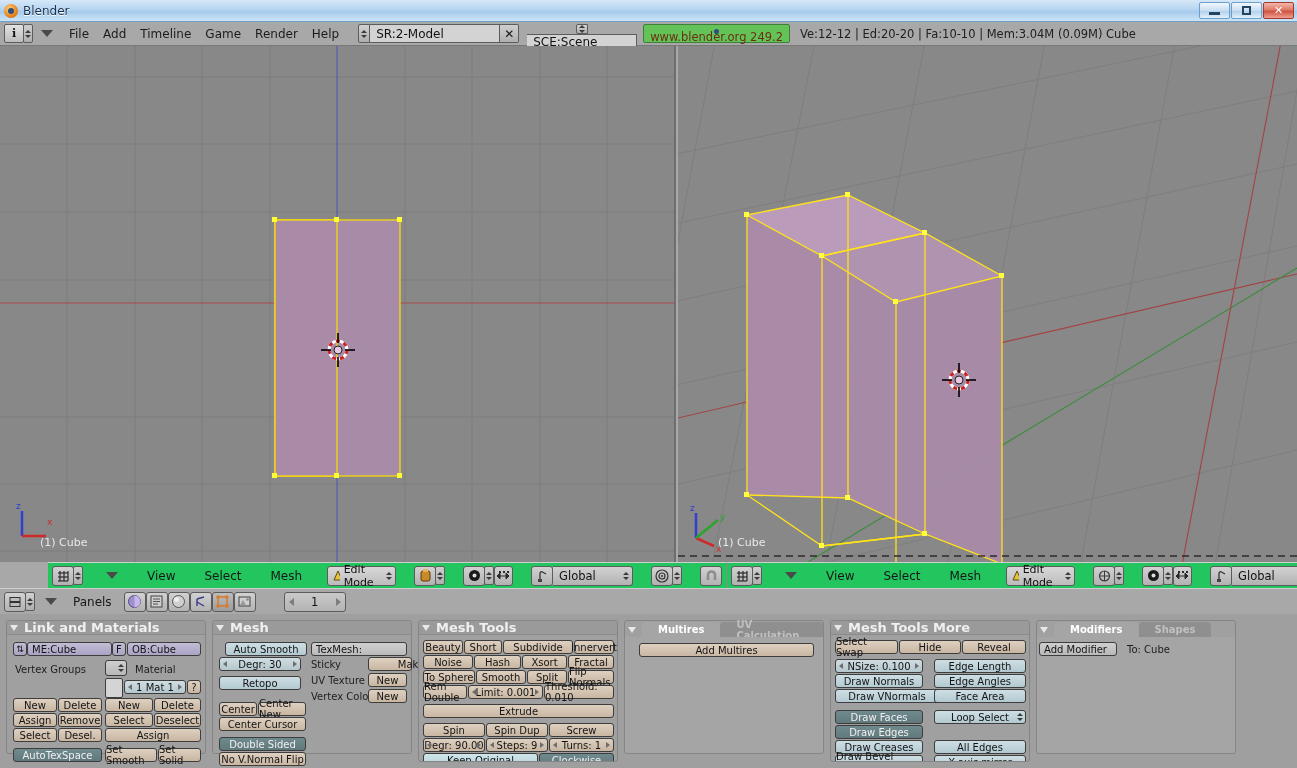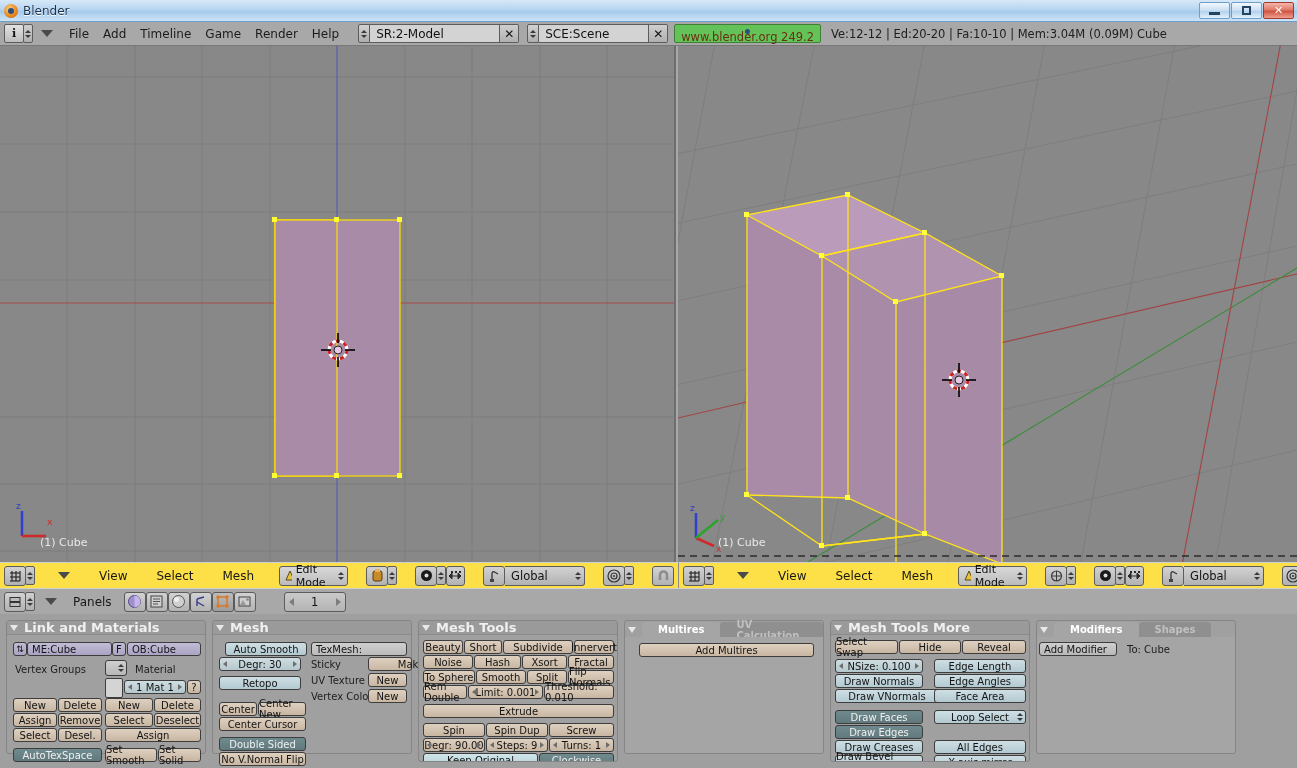--- a/index.html
+++ b/index.html
@@ -58,22 +58,22 @@
     border-radius:50%;background:#2d4f7c;}
   #verbadge span{ color:#6b2f12; font-size:11.5px; }
   #statustxt{ color:#202020; font-size:11.5px; margin-left:10px; }
 
   
   .viewport{ position:absolute; background:#888888; overflow:hidden; }
   #vp-left{ left:0; top:46px; width:676px; height:516px; border-right:2px solid #6e6e6e;}
   #vp-right{ left:678px; top:46px; width:619px; height:516px; }
 
   
-  .vp-header{ position:absolute; height:26px; background:#fde047;
-    border-top:1px solid #d0d0d0; display:flex; align-items:center; padding-left:4px; gap:13px; }
+  .vp-header{ position:absolute; height:26px; background:#22c55e;
+    border-top:1px solid #d0d0d0; display:flex; align-items:center; padding-left:4px; gap:13px;margin-left:48px; }
   #hdr-left{ left:0; top:562px; width:678px; }
   #hdr-right{ left:678px; top:562px; width:619px; border-left:1px solid #8a8a8a;}
   .vbtn{ height:20px;border:1px solid #5c5c5c;border-radius:3px;
     background:linear-gradient(to bottom,#d2d2d2,#b2b2b2);
     display:flex;align-items:center;justify-content:center;padding:0 5px;font-size:11.5px;color:#131313;}
   .vmenu{ font-size:12px;color:#171717;padding:0 8px;}
   .modesel{ display:flex;align-items:center;height:20px;border:1px solid #5c5c5c;border-radius:3px;
     background:linear-gradient(to bottom,#d8d8d8,#bcbcbc);padding:0 3px 0 4px;margin-left:4px;}
   .modesel .lbl{ font-size:11px;color:#111; margin:0 8px 0 4px;}
   .grp{ display:flex; align-items:center; margin-left:5px; }
@@ -165,21 +165,21 @@
 
   <div class="idfield" style="margin-left:12px;">
     <div class="sw">
         <i style="border-left:3px solid transparent;border-right:3px solid transparent;border-bottom:3px solid #3b3b3b;display:block;"></i>
         <i style="border-left:3px solid transparent;border-right:3px solid transparent;border-top:3px solid #3b3b3b;display:block;"></i>
       </div>
     <div class="txt" style="width:130px;">SR:2-Model</div>
     <div class="x">✕</div>
   </div>
 
-  <div class="idfield" style="margin-left:8px;">
+  <div class="idfield" style="margin-left:8px;flex-direction:column;">
     <div class="sw">
         <i style="border-left:3px solid transparent;border-right:3px solid transparent;border-bottom:3px solid #3b3b3b;display:block;"></i>
         <i style="border-left:3px solid transparent;border-right:3px solid transparent;border-top:3px solid #3b3b3b;display:block;"></i>
       </div>
     <div class="txt" style="width:110px;">SCE:Scene</div>
     <div class="x">✕</div>
   </div>
 
   <div id="verbadge">
     <div class="bi"></div>

